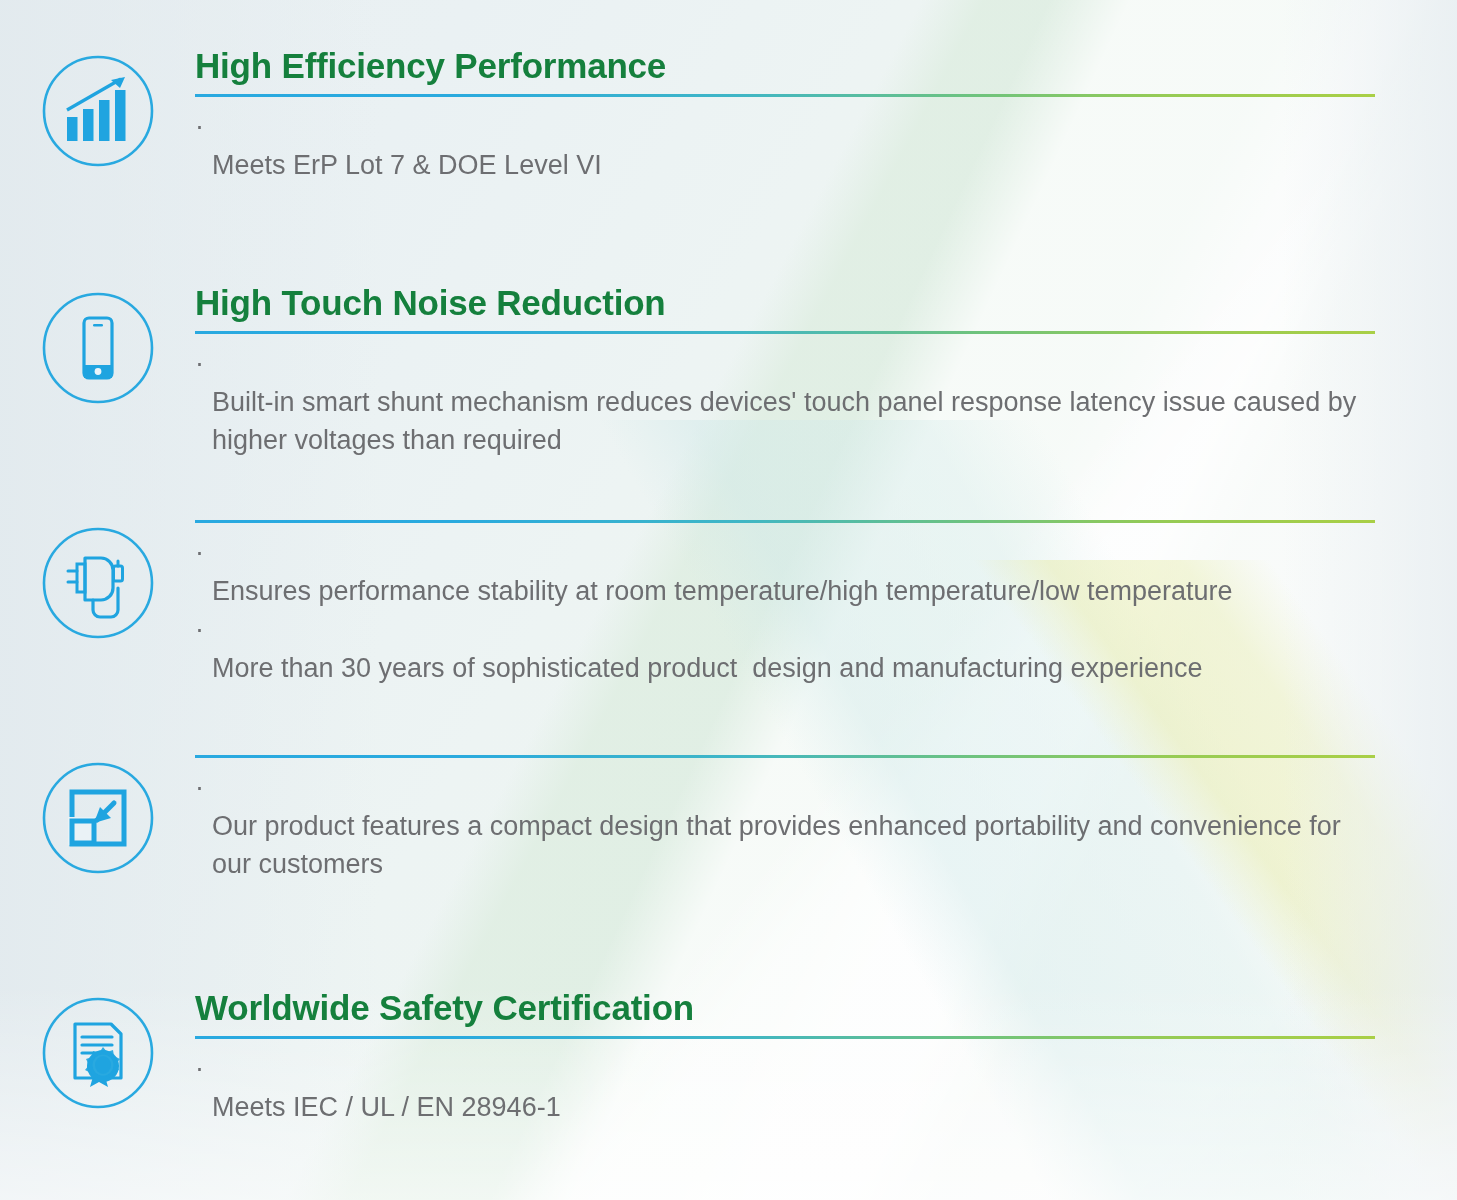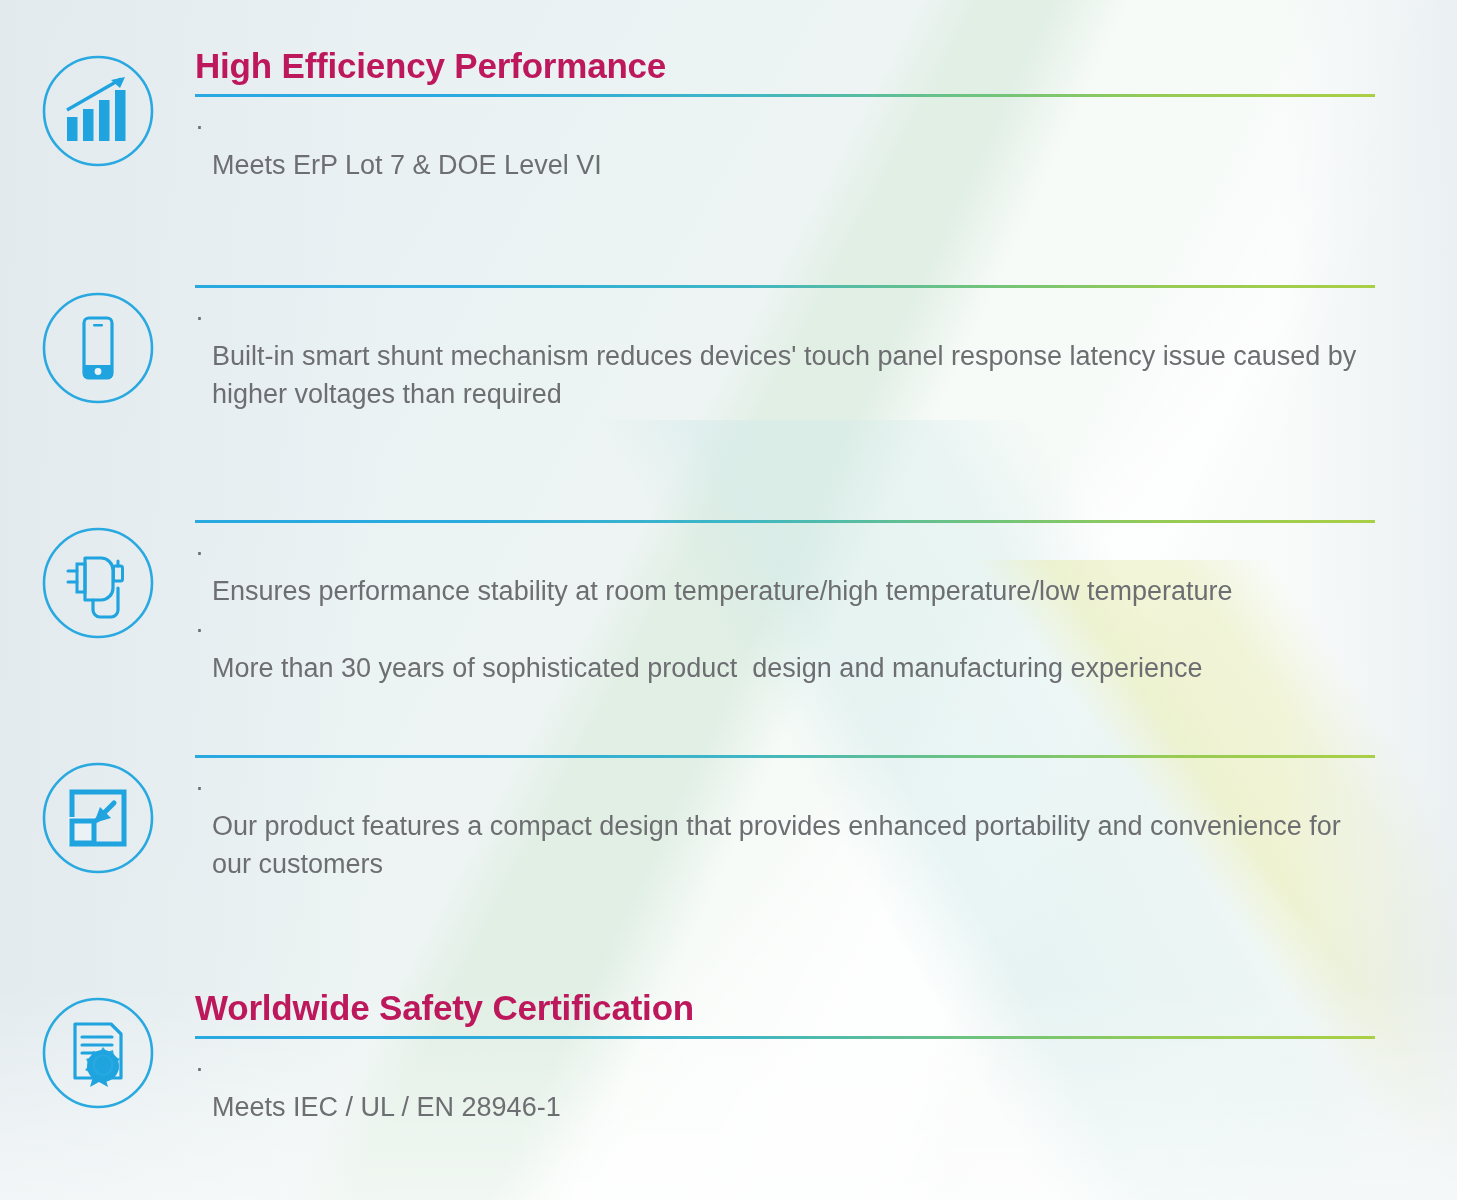--- a/index.html
+++ b/index.html
@@ -132,21 +132,21 @@
     height: 118px;
     display: block;
   }
   .text-col {
     flex: 1 1 auto;
     padding-right: 82px;
   }
   .feature-title {
     font-size: 35px;
     font-weight: bold;
-    color: #be185d;
+    color: #15803d;
     letter-spacing: -0.2px;
     line-height: 1.05;
     margin: 0 0 9px 0;
     white-space: nowrap;
   }
   .divider {
     height: 3px;
     width: 100%;
     border: 0;
     margin: 0 0 10px 0;
@@ -228,20 +228,21 @@
       <div class="icon-col">
         <svg class="icon-circle" viewBox="0 0 118 118">
           <circle cx="59" cy="59" r="54" fill="none" stroke="#29a9e0" stroke-width="2.6"></circle>
           <rect x="45" y="29" width="28" height="60" rx="5" ry="5" fill="none" stroke="#1fa4e0" stroke-width="3.2"></rect>
           <rect x="54" y="35" width="10" height="2.6" rx="1.3" fill="#1fa4e0"></rect>
           <rect x="45" y="76" width="28" height="13" rx="0" fill="#1fa4e0"></rect>
           <circle cx="59" cy="82.5" r="3.4" fill="#eaf4fa"></circle>
         </svg>
       </div>
       <div class="text-col">
+        <h2 class="feature-title">High Touch Noise Reduction</h2>
         <hr class="divider">
         <ul class="bullets">
           <li class="bullet">
             <span class="bullet-dot">·</span>
             <span class="bullet-text">Built-in smart shunt mechanism reduces devices' touch panel response latency issue caused by higher voltages than required</span>
           </li>
         </ul>
       </div>
     </li>
 

